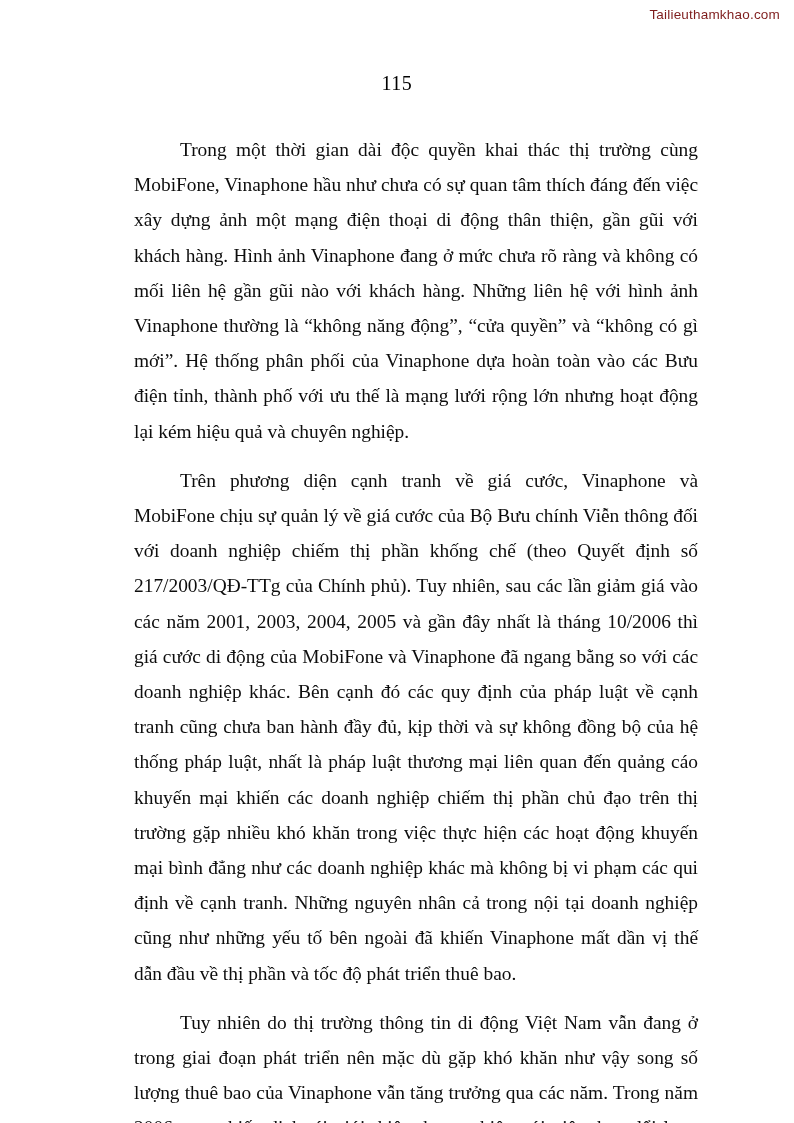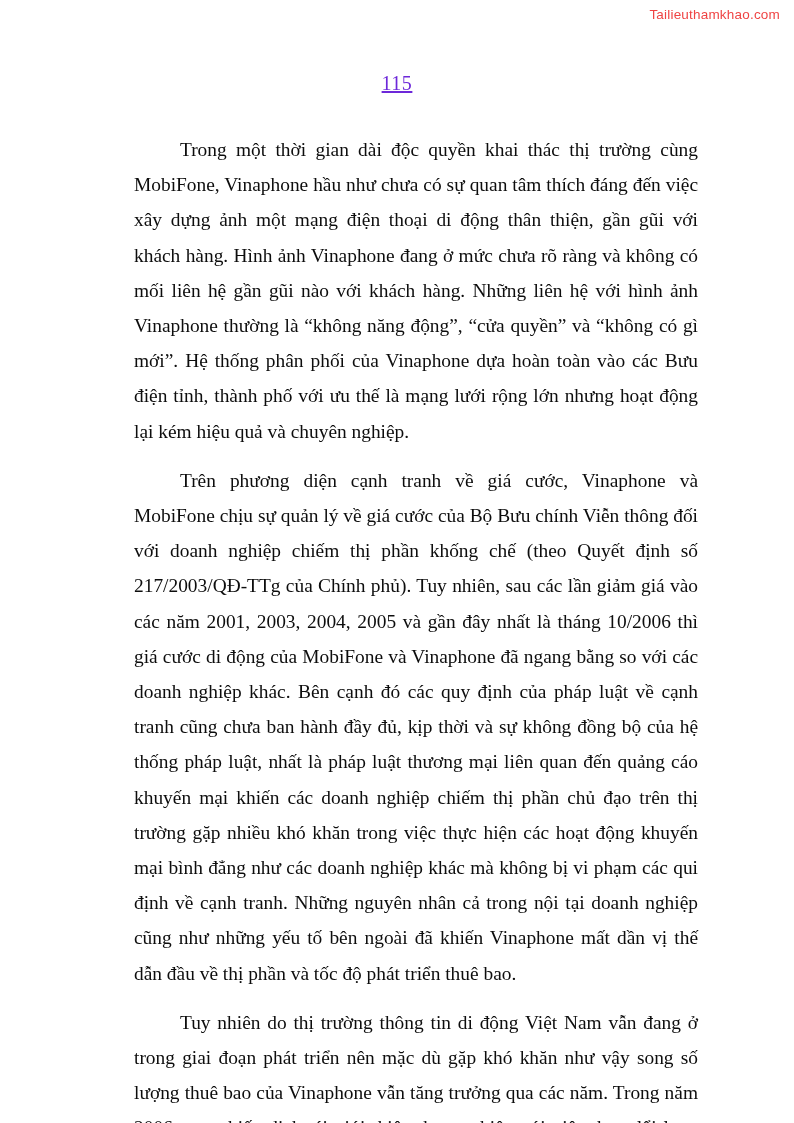--- a/index.html
+++ b/index.html
@@ -19,34 +19,33 @@
     inset: 0;
     background: #ffffff;
   }
   .watermark {
     position: absolute;
     top: 7px;
     right: 14px;
     font-family: "Liberation Sans", "DejaVu Sans", sans-serif;
     font-size: 13.5px;
     letter-spacing: 0.2px;
-    color: #ef4444;
+    color: #7f1d1d;
     white-space: nowrap;
     user-select: none;
   }
   .page-number {
     position: absolute;
     top: 72px;
     left: 0;
     right: 0;
     text-align: center;
     font-size: 20px;
-    color: #6d28d9;
+    color: #000000;
     letter-spacing: 0.5px;
-    text-decoration: underline;
   }
   .body-text {
     position: absolute;
     top: 118px;
     left: 120px;
     width: 592px;
     font-size: 19.4px;
     line-height: 35.2px;
     color: #0d0d0d;
     text-align: justify;

